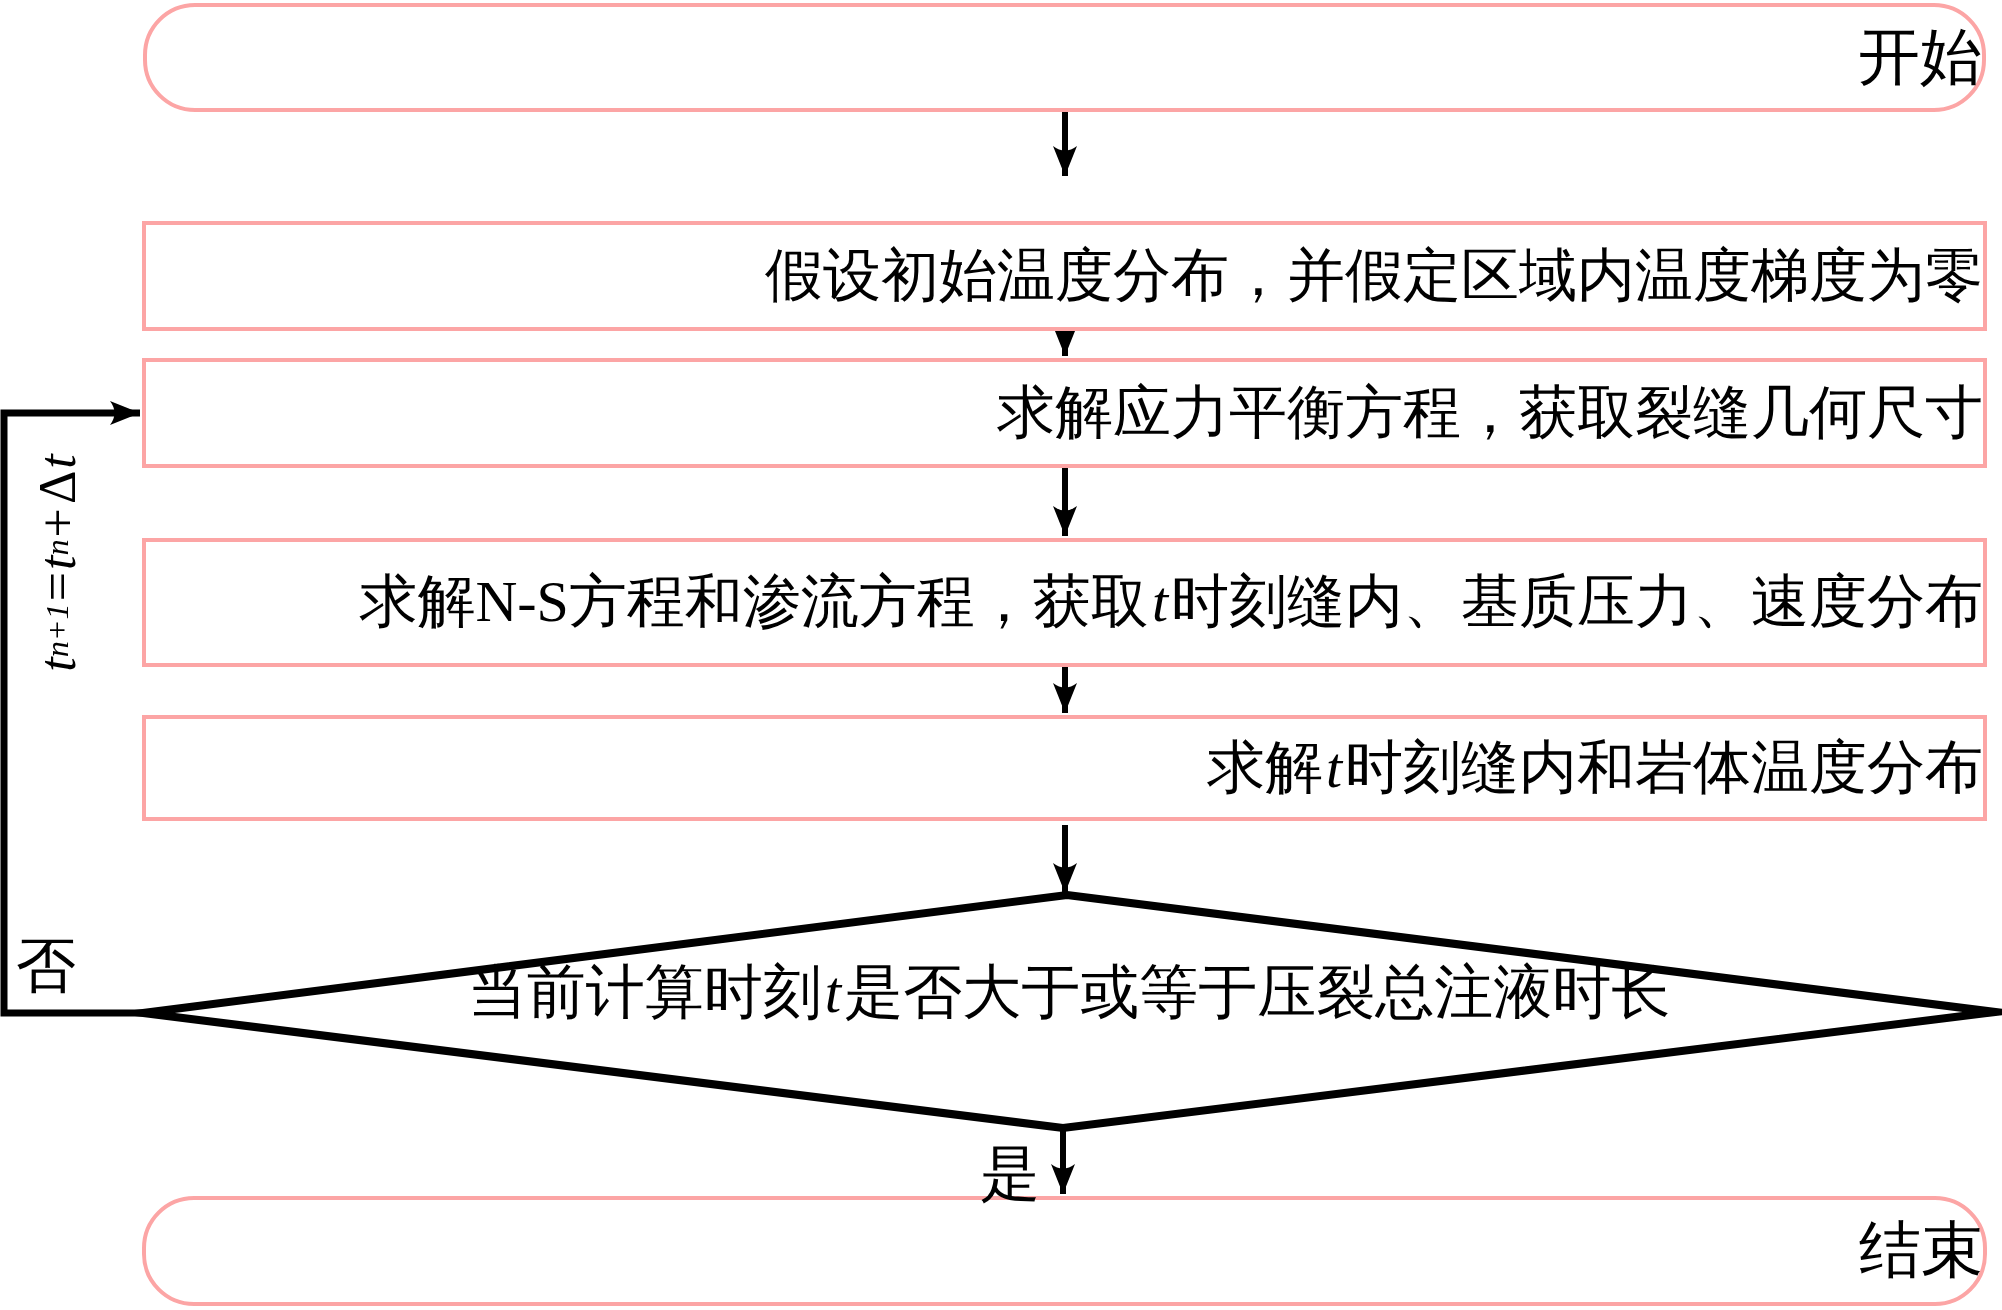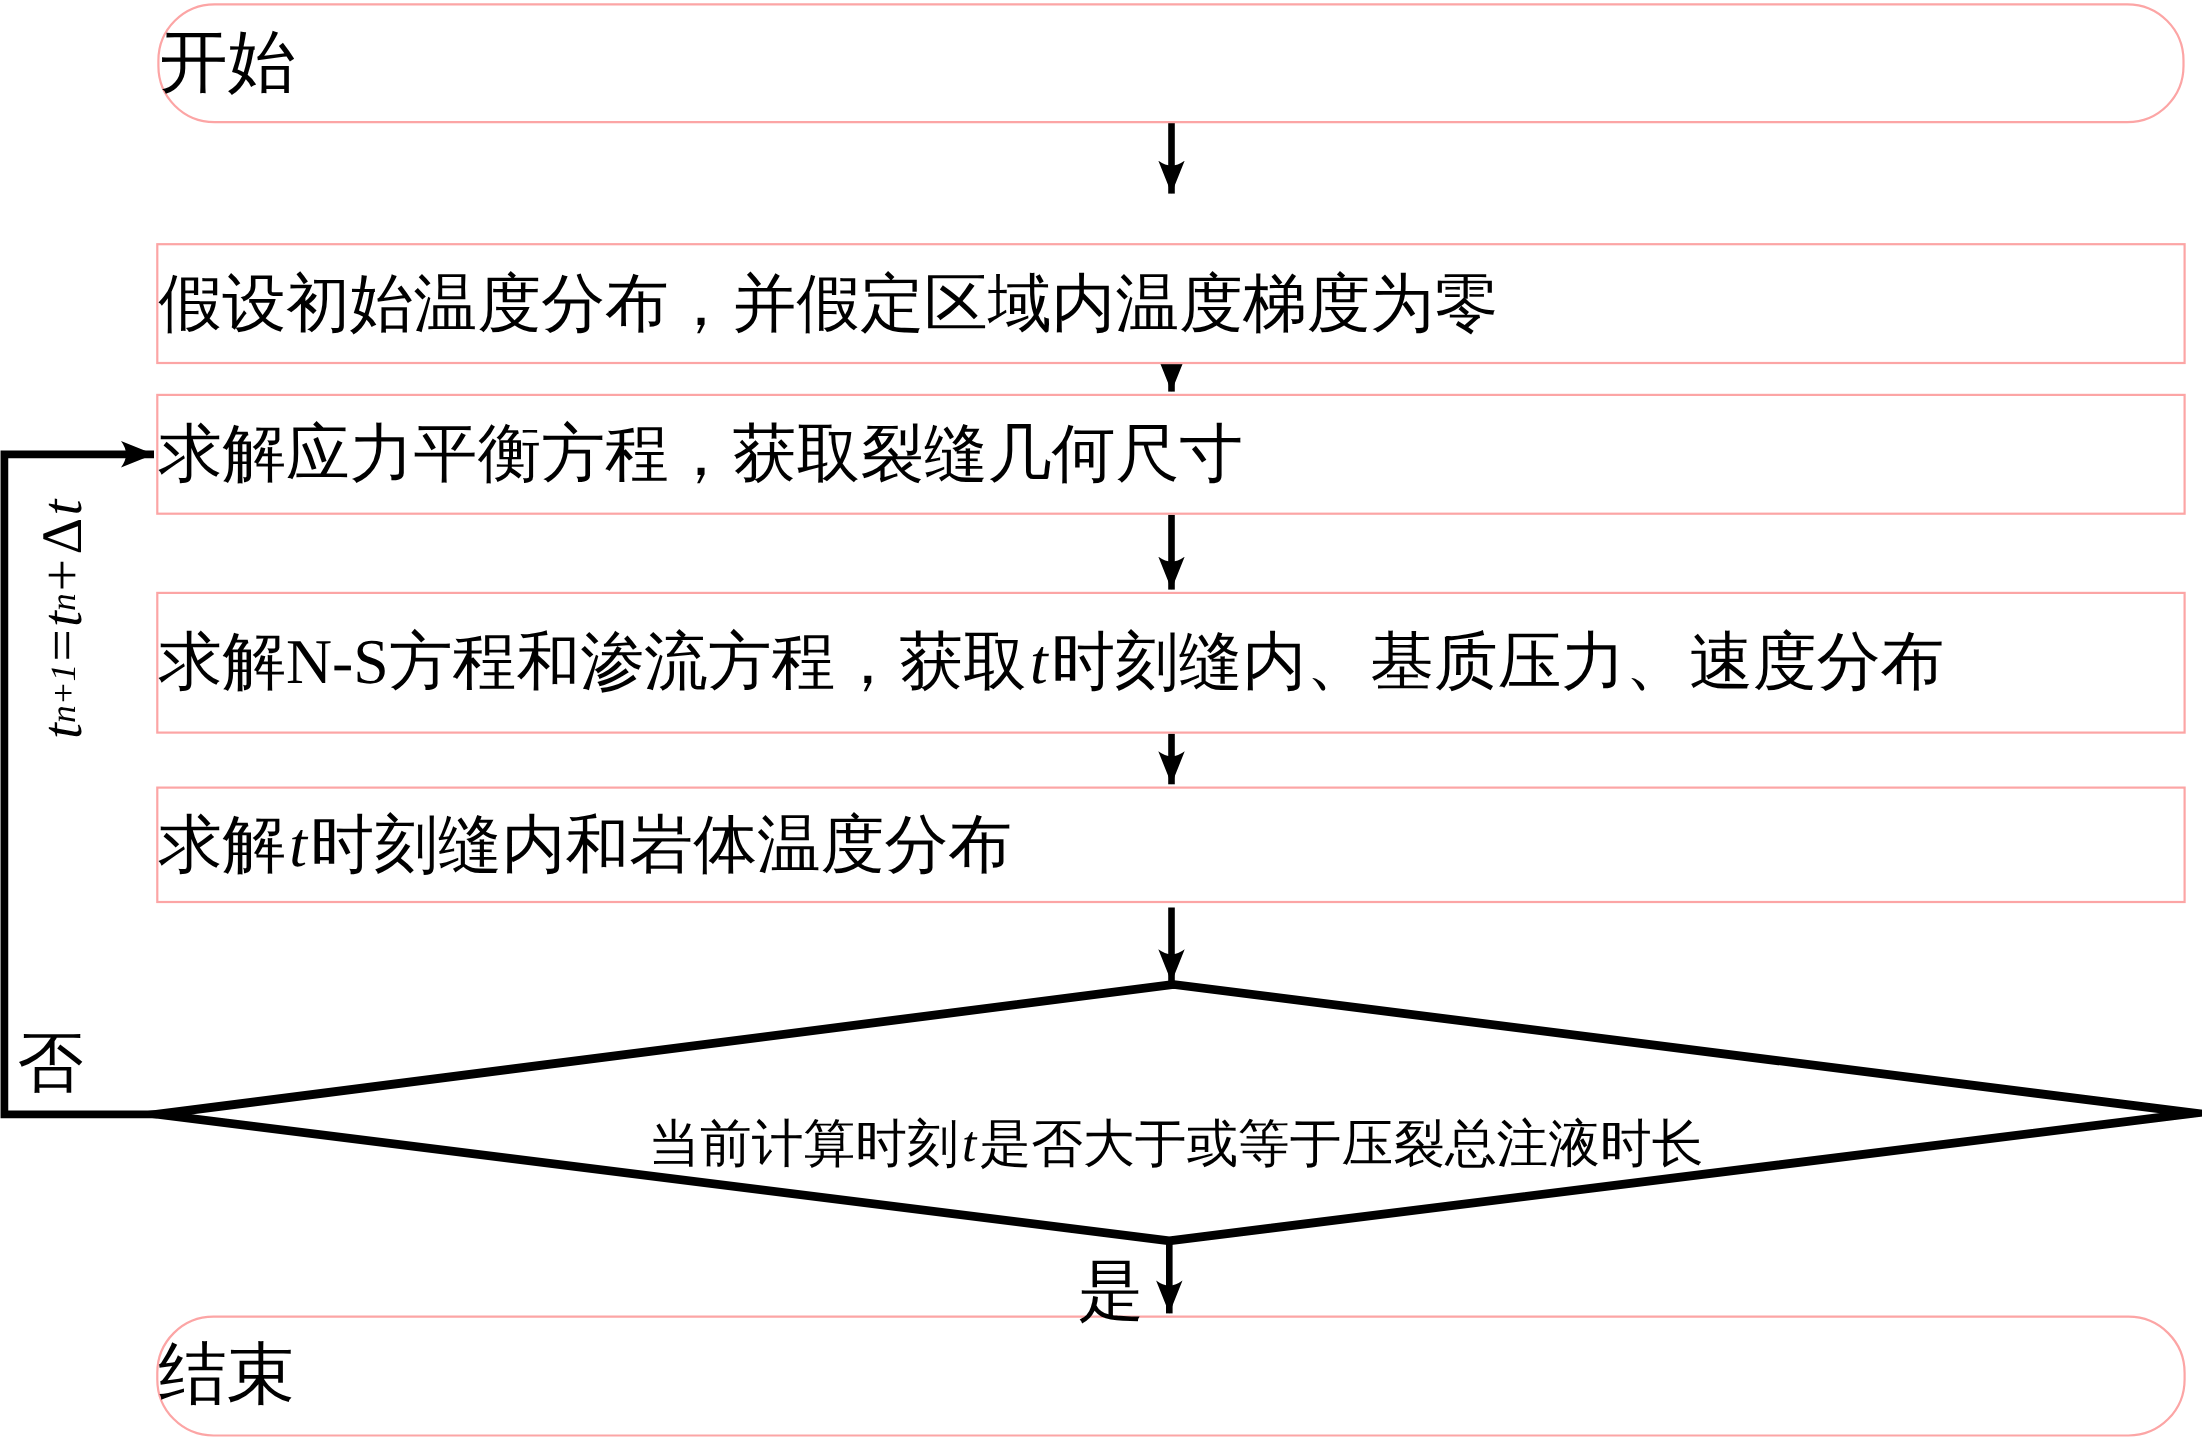--- a/index.html
+++ b/index.html
@@ -8,37 +8,37 @@
     width:2002px;height:1310px;
     background:#ffffff;
     font-family:"Liberation Serif","DejaVu Serif",serif;
     color:#000;
     overflow:hidden;
   }
   #connector-layer{position:absolute;left:0;top:0;width:2002px;height:1310px;}
   .node{
     position:absolute;
     box-sizing:border-box;
-    border:2px solid #fca5a5;
+    border:4px solid #fca5a5;
     background:#fff;
     display:flex;
     align-items:center;
-    justify-content:flex-start;
+    justify-content:flex-end;
     text-align:center;
     font-size:58px;
     line-height:1.15;
     white-space:nowrap;
   }
   .terminal{border-radius:52px;font-size:62px;}
   .decision-text{
     position:absolute;
     display:flex;
-    align-items:flex-end;
+    align-items:flex-start;
     justify-content:center;
-    font-size:47px;
+    font-size:59px;
     white-space:nowrap;
     background:transparent;
   }
   .var-t{font-style:italic;font-family:"Liberation Serif","DejaVu Serif",serif;padding:0 3px;}
   .edge-label{
     position:absolute;
     font-size:60px;
     line-height:1;
   }
   .loop-label{

